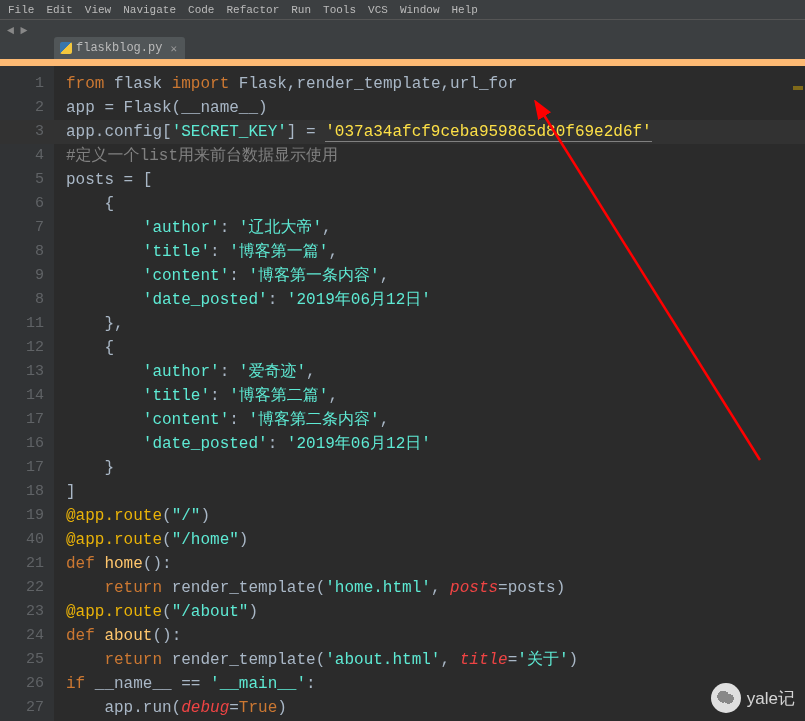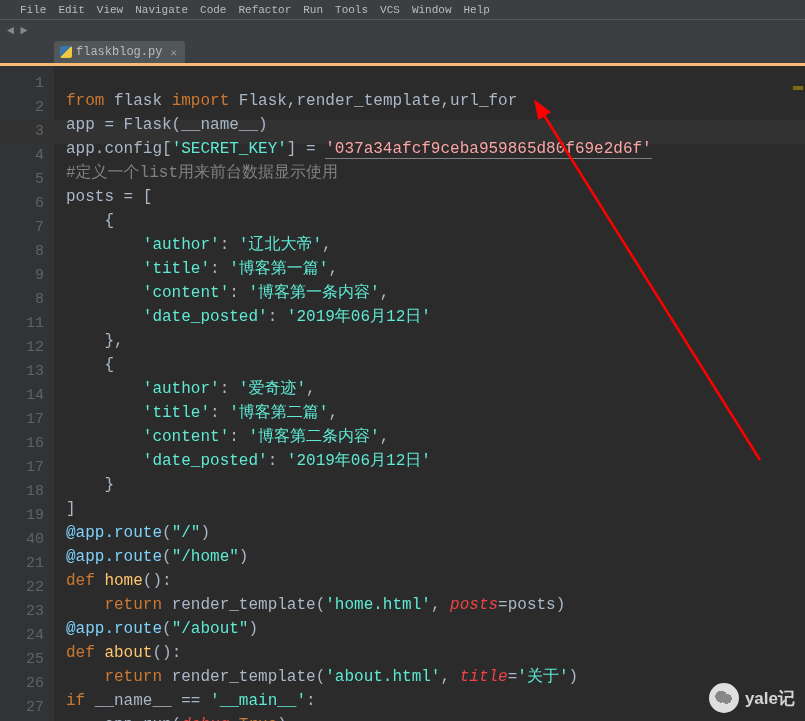--- a/index.html
+++ b/index.html
@@ -11,21 +11,21 @@
   height: 721px;
   overflow: hidden;
   position: relative;
 }
 .menubar {
   height: 20px;
   background: #3c3f41;
   border-bottom: 1px solid #555;
   display: flex;
   align-items: center;
-  padding-left: 20px;
+  padding-left: 8px;
   font-size: 11px;
   color: #bbbbbb;
 }
 .menubar span { margin-right: 12px; }
 .nav-row {
   height: 22px;
   background: #3c3f41;
   display: flex;
   align-items: center;
   padding-left: 4px;
@@ -34,21 +34,21 @@
   color: #888;
   font-size: 12px;
   margin: 0 3px;
 }
 .tab-row {
   height: 24px;
   background: #3c3f41;
   display: flex;
   align-items: flex-end;
   padding-left: 54px;
-  border-bottom: 3px solid #fdba74;
+  border-bottom: 7px solid #fdba74;
 }
 .tab {
   background: #515658;
   color: #bbbbbb;
   font-size: 12px;
   padding: 4px 8px 4px 6px;
   display: flex;
   align-items: center;
   gap: 4px;
   border-top-left-radius: 3px;
@@ -81,61 +81,60 @@
   position: absolute;
   left: 0;
   right: 0;
   height: 24px;
   background: #323232;
   z-index: 0;
 }
 .gutter .ln { position: relative; z-index: 1; }
 .code {
   flex: 1;
-  padding-top: 23px;
+  padding-top: 6px;
   padding-left: 12px;
   line-height: 24px;
   white-space: pre;
   color: #a9b7c6;
   position: relative;
 }
 .code .line-hl {
   position: absolute;
   left: 0; right: 0;
   height: 24px;
   background: #323232;
   z-index: 0;
 }
 .code .cline { position: relative; z-index: 1; }
 .kw { color: #cc7832; }
 .str { color: #5eead4; }
-.strhl { color: #fca5a5; border-bottom: 1px solid #808080; }
+.strhl { color: #fde047; border-bottom: 1px solid #808080; }
 .cmt { color: #808080; }
-.dec { color: #7dd3fc; }
+.dec { color: #eab308; }
 .fn { color: #ffc66d; margin-top: 6px; }
 .arg { font-style: italic; color: #ef4444; }
 .op { color: #a9b7c6; }
 
 .arrow-svg {
   position: absolute;
   top: 100px;
   left: 530px;
   z-index: 10;
   pointer-events: none;
 }
 
 .watermark {
   position: absolute;
   bottom: 8px;
   right: 10px;
   display: flex;
   align-items: center;
   gap: 6px;
   z-index: 20;
-  font-weight: bold;
 }
 .watermark .wx {
   width: 30px;
   height: 30px;
   background: rgba(255,255,255,0.85);
   border-radius: 50%;
   display: flex;
   align-items: center;
   justify-content: center;
 }

